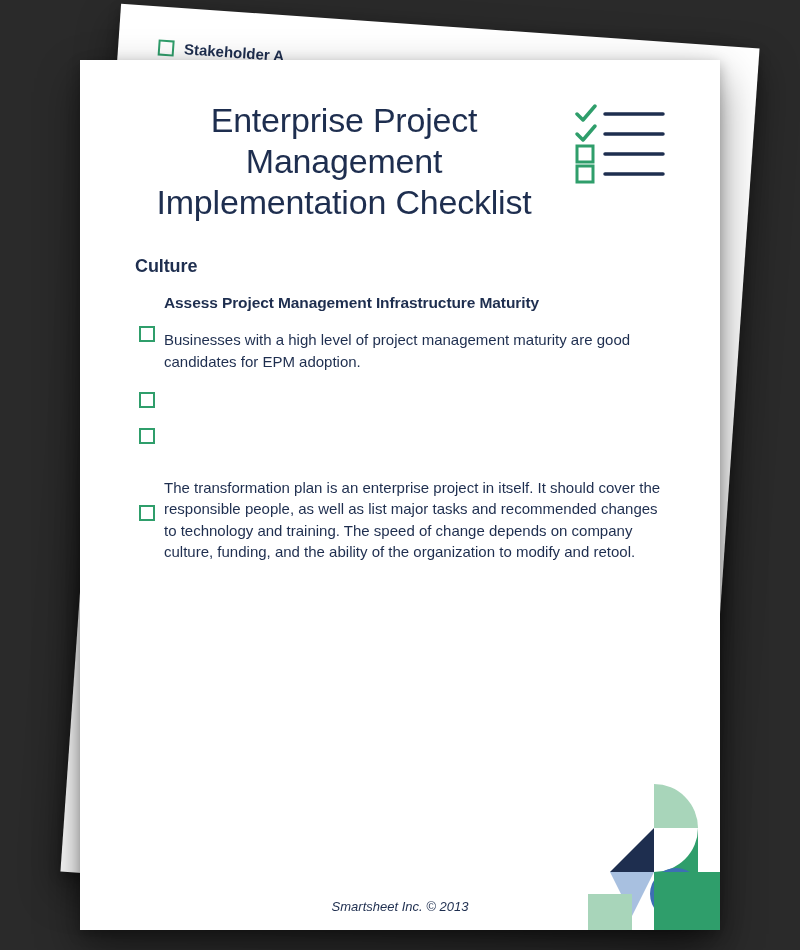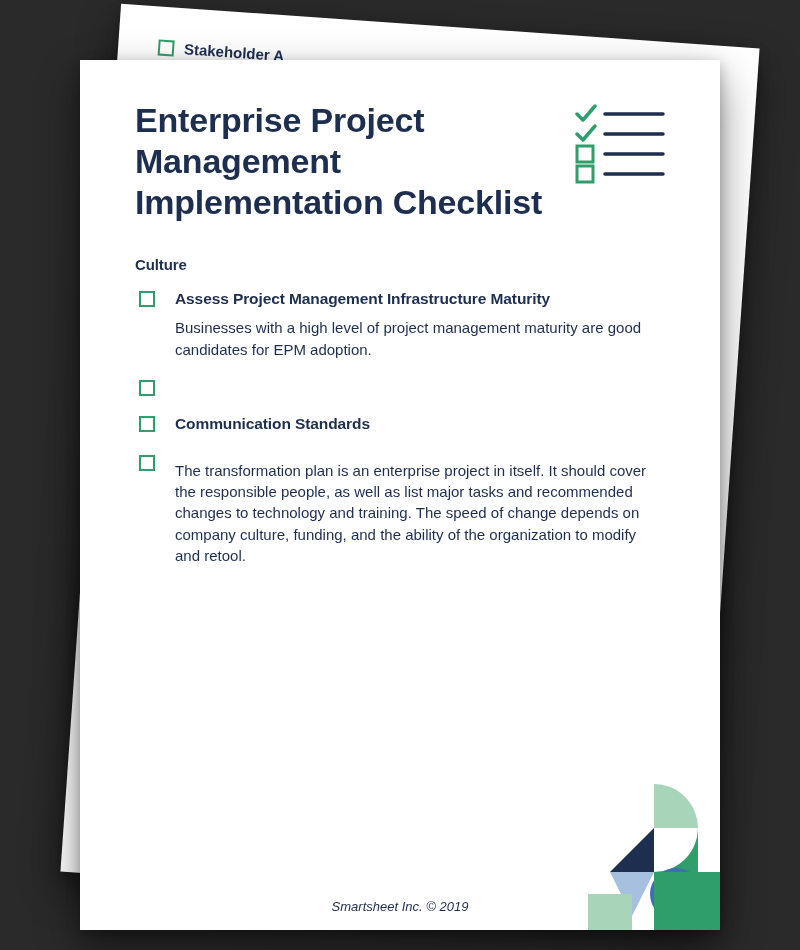--- a/index.html
+++ b/index.html
@@ -52,41 +52,42 @@
 }
 .header-row {
   display: flex;
   align-items: flex-start;
   justify-content: space-between;
   gap: 20px;
 }
 .title {
   color: #1e2e4f;
   font-size: 34px;
-  font-weight: 700;
+  font-weight: 400;
   line-height: 1.2;
   max-width: 440px;
   letter-spacing: -0.2px;
+  text-align: center;
 }
 .checklist-icon {
   flex: 0 0 auto;
   margin-top: 4px;
 }
 .section-title {
   color: #1e2e4f;
-  font-size: 15px;
+  font-size: 18px;
   font-weight: 700;
   margin-top: 34px;
   margin-bottom: 16px;
   letter-spacing: -0.1px;
 }
 .item {
   display: flex;
-  align-items: flex-start;
-  gap: 20px;
+  align-items: center;
+  gap: 9px;
   margin-bottom: 18px;
   padding-left: 4px;
 }
 .item-check {
   flex: 0 0 auto;
   width: 16px;
   height: 16px;
   border: 2.5px solid #2f9e6b;
   margin-top: 2px;
 }
@@ -97,21 +98,21 @@
   color: #1e2e4f;
   font-weight: 600;
   font-size: 15.5px;
   line-height: 1.35;
   letter-spacing: -0.1px;
 }
 .item-desc {
   color: #1e2e4f;
   font-size: 15px;
   line-height: 1.42;
-  margin-top: 7px;
+  margin-top: 15px;
 }
 .footer {
   position: absolute;
   bottom: 16px;
   left: 0; right: 0;
   text-align: center;
   color: #1e2e4f;
   font-style: italic;
   font-size: 13px;
 }
@@ -168,33 +169,32 @@
 
     <div class="item">
       <span class="item-check"></span>
       <div class="item-body">
       </div>
     </div>
 
     <div class="item">
       <span class="item-check"></span>
       <div class="item-body">
-        <div class="item-title">Communication Standards</div>
       </div>
     </div>
 
 
     <div class="item">
       <span class="item-check"></span>
       <div class="item-body">
         <div class="item-desc">The transformation plan is an enterprise project in itself. It should cover the responsible people, as well as list major tasks and recommended changes to technology and training. The speed of change depends on company culture, funding, and the ability of the organization to modify and retool.</div>
       </div>
     </div>
 
-    <div class="footer">Smartsheet Inc. © 2019</div>
+    <div class="footer">Smartsheet Inc. © 2013</div>
 
     <svg class="deco" viewBox="0 0 220 200">
 
       <path d="M150 50 A44 44 0 0 1 194 94 L150 94 Z" fill="#a8d5ba"></path>
 
       <path d="M194 94 A44 44 0 0 1 150 138 L194 138 Z" fill="#2f9e6b"></path>
 
       <path d="M106 138 L150 94 L150 138 Z" fill="#1e2e4f"></path>
 
       <path d="M106 138 L150 138 L128 182 Z" fill="#a8c0e0"></path>

